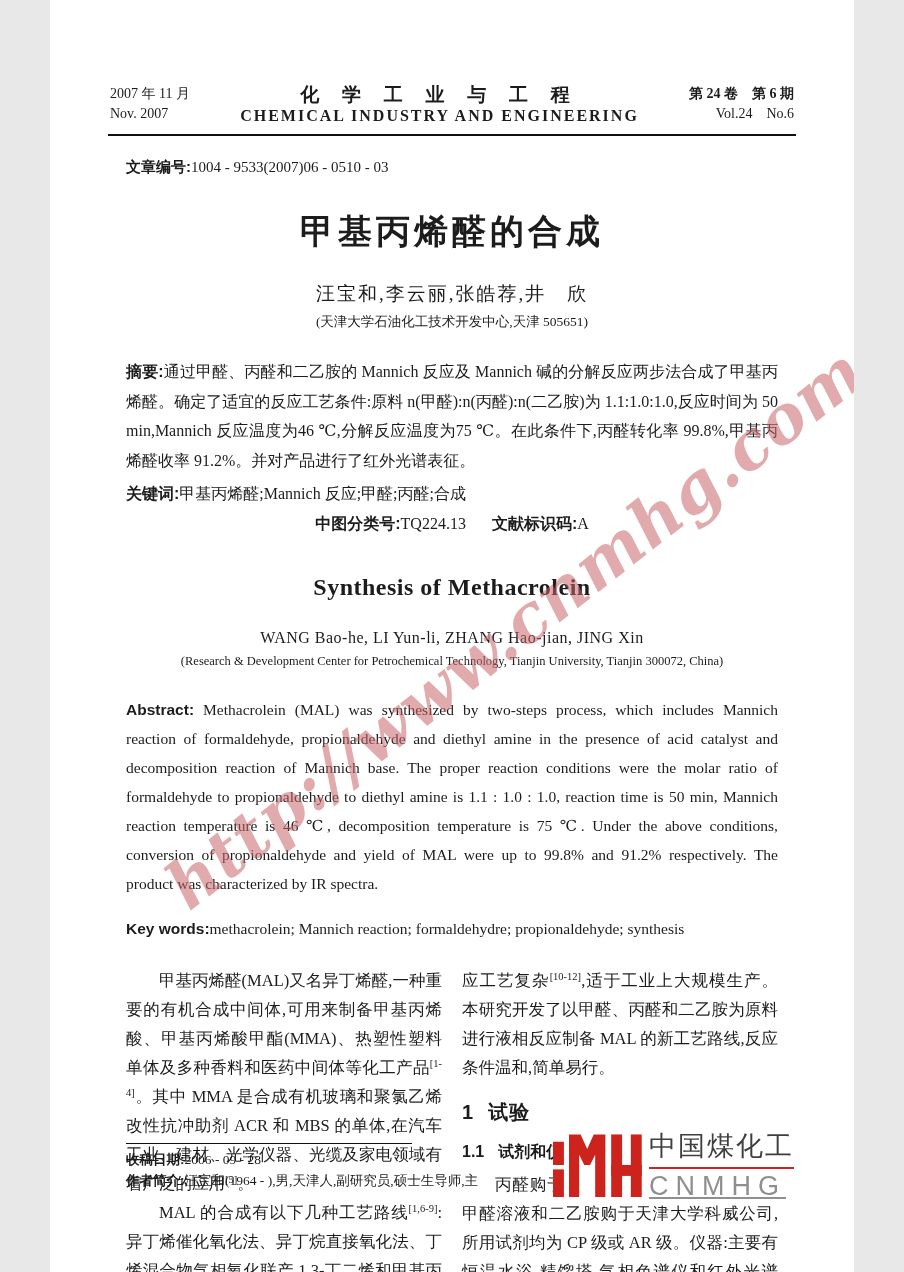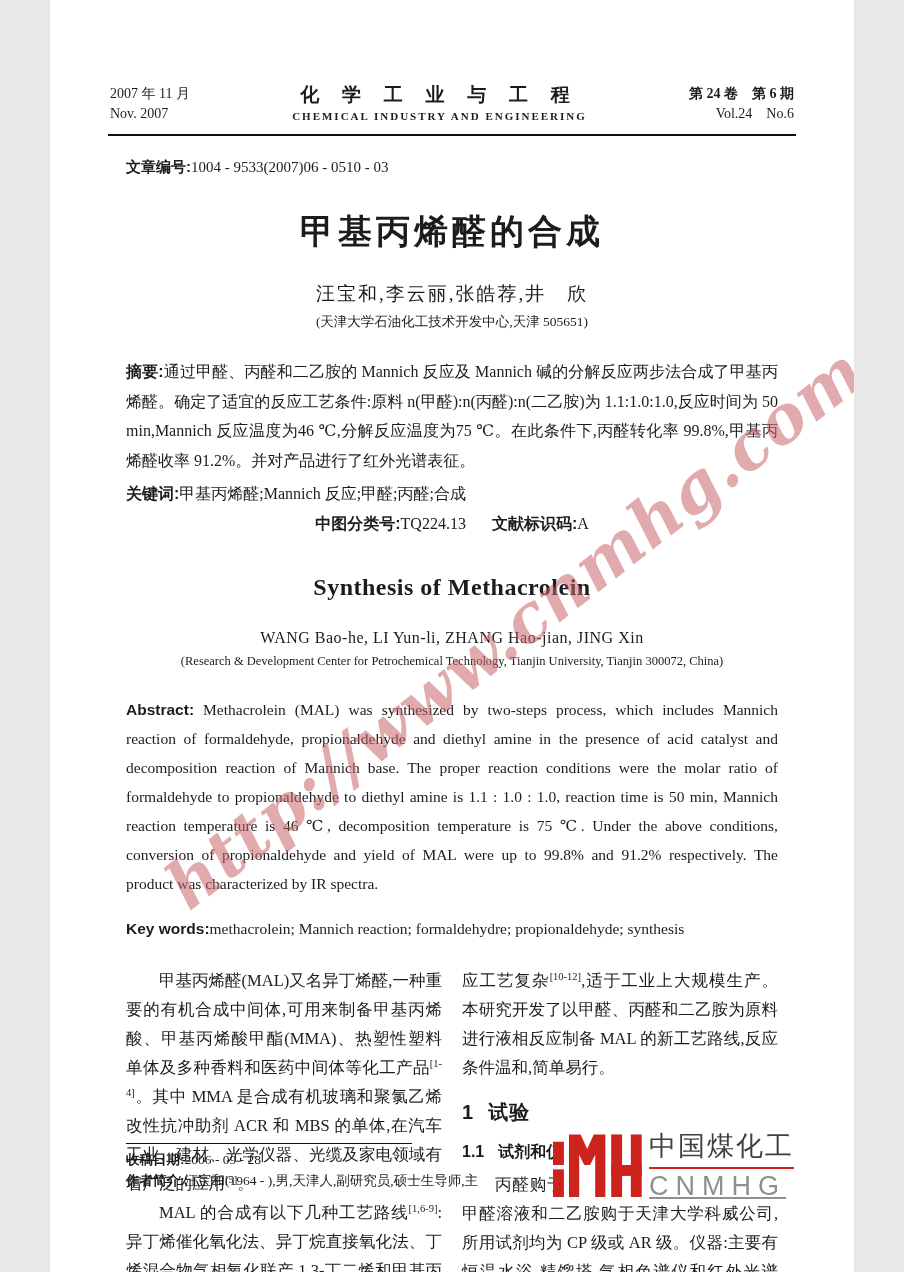--- a/index.html
+++ b/index.html
@@ -19,21 +19,21 @@
   
   .jheader {
     display: flex;
     justify-content: space-between;
     align-items: flex-start;
     margin: 84px -16px 0 -16px;
   }
   .jh-left, .jh-right { font-size: 14px; line-height: 20px; white-space: nowrap; }
   .jh-center { text-align: center; }
   .jh-cn { font-size: 19px; font-weight: bold; letter-spacing: 9px; line-height: 22px; }
-  .jh-en { font-size: 11px; font-weight: bold; letter-spacing: 2px; line-height: 20px; }
+  .jh-en { font-size: 16px; font-weight: bold; letter-spacing: 2px; line-height: 20px; }
   .jh-right { text-align: right; }
   .jh-right .r1 { font-weight: bold; }
   .hrule {
     border: none;
     border-top: 2.5px solid #101010;
     margin: 8px -18px 0 -18px;
   }
 
   
   .article-id { margin-top: 22px; font-size: 15px; }

